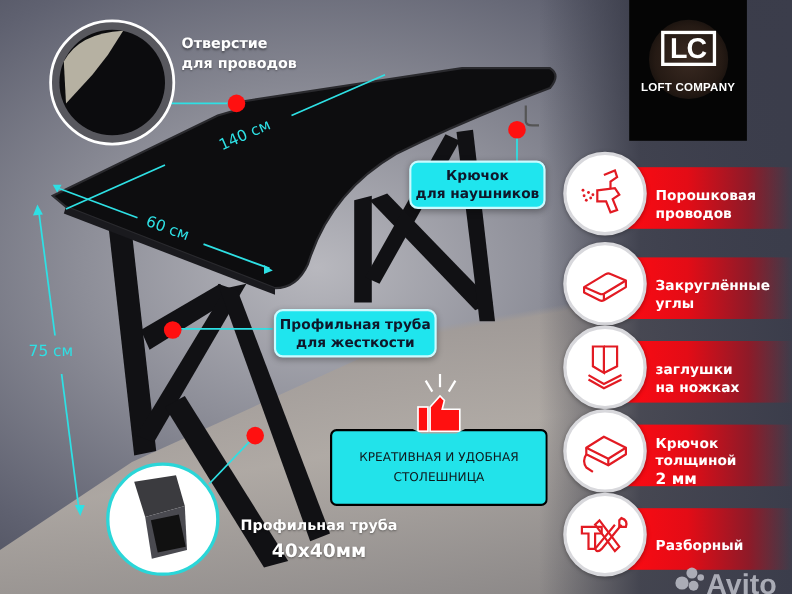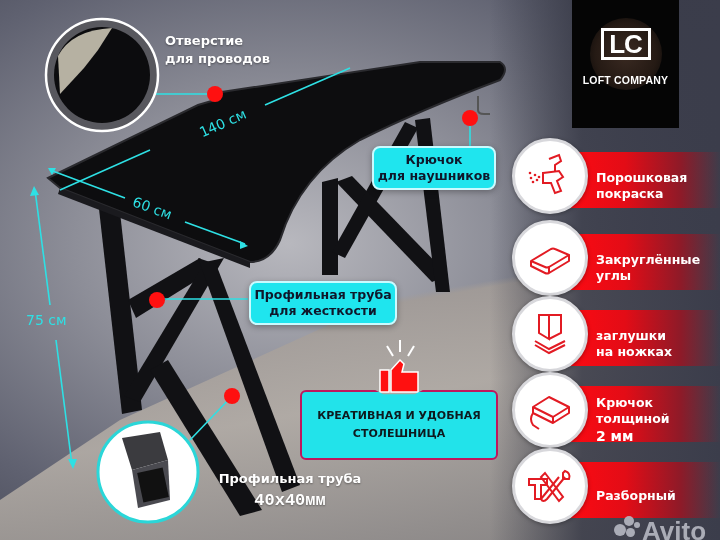--- a/index.html
+++ b/index.html
@@ -85,24 +85,24 @@
     position: absolute; left: 614px; top: 500px; display: flex; align-items: flex-start;
     color: #b6b8c2; font-weight: bold; font-size: 26px; font-family: "Liberation Sans", sans-serif;
     opacity: .9;
     margin-top: 16px;
   }
   .avito-dots { position: relative; width: 26px; height: 26px; margin-right: 2px; }
   .avito-dots span { position: absolute; border-radius: 50%; background: #b6b8c2; }
 
   .badge {
     position: absolute; left: 300px; top: 390px; width: 198px; height: 70px;
-    background: #22e3ea; border: 2px solid #be185d; border-radius: 6px;
+    background: #22e3ea; border: 2px solid #000000; border-radius: 6px;
     clip-path: polygon(0 0, 38% 0, 42% 6%, 58% 6%, 62% 0, 100% 0, 100% 100%, 0 100%);
     display: flex; flex-direction: column; align-items: center; justify-content: center;
-    color: #0e1a1e; font-weight: bold; font-size: 11px; line-height: 1.6;
+    color: #0e1a1e; font-weight: normal; font-size: 11px; line-height: 1.6;
   }
 </style>
 </head>
 <body>
 
 <div class="wall"></div>
 <div class="floor"></div>
 <div class="right-shade"></div>
 
 <svg class="scene" width="720" height="540" viewBox="0 0 720 540">
@@ -188,21 +188,21 @@
   <div>для наушников</div>
 </div>
 
 <div class="cyan-box" style="left:249px; top:281px; width:148px; height:44px;">
   <div>Профильная труба</div>
   <div>для жесткости</div>
 </div>
 
 <div class="callout-text" style="left:210px; top:470px; text-align:center; width:160px;">
   <div style="font-size:13px;">Профильная труба</div>
-  <div style="font-size:17px; margin-top:2px;font-family:Liberation Mono, monospace;">40х40мм</div>
+  <div style="font-size:17px; margin-top:2px;">40х40мм</div>
 </div>
 
 <div class="badge">
   <div>КРЕАТИВНАЯ И УДОБНАЯ</div>
   <div>СТОЛЕШНИЦА</div>
 </div>
 
 <div class="dim-label" style="left:198px; top:115px; transform:rotate(-24deg);">140 см</div>
 <div class="dim-label" style="left:132px; top:200px; transform:rotate(20deg);">60 см</div>
 <div class="dim-label" style="left:26px; top:312px;">75 см</div>
@@ -226,21 +226,21 @@
           <circle cx="6" cy="27" r="1.3"></circle>
           <circle cx="12" cy="29" r="1.3"></circle>
         <circle cx="8" cy="31" r="1.3"></circle>
           <circle cx="14" cy="26" r="1.3"></circle>
           <circle cx="5" cy="22" r="1.3"></circle>
       </g>
     </svg>
   </div>
   <div class="label">
     <div>Порошковая</div>
-    <div>покраска</div>
+    <div>проводов</div>
   </div>
 </div>
 
 <div class="feature" style="top:220px;">
   <div class="band"></div>
   <div class="circle">
     <svg width="50" height="50" viewBox="0 0 50 50">
       <g fill="none" stroke="#e21b23" stroke-width="2" stroke-linejoin="round">
         <path d="M6,28 L26,16 Q28,15 30,16 L44,22 L24,34 Q22,35 20,34 Z"></path>
         <path d="M6,28 L6,33 L20,40 Q22,41 24,40 L44,28 L44,22"></path>

